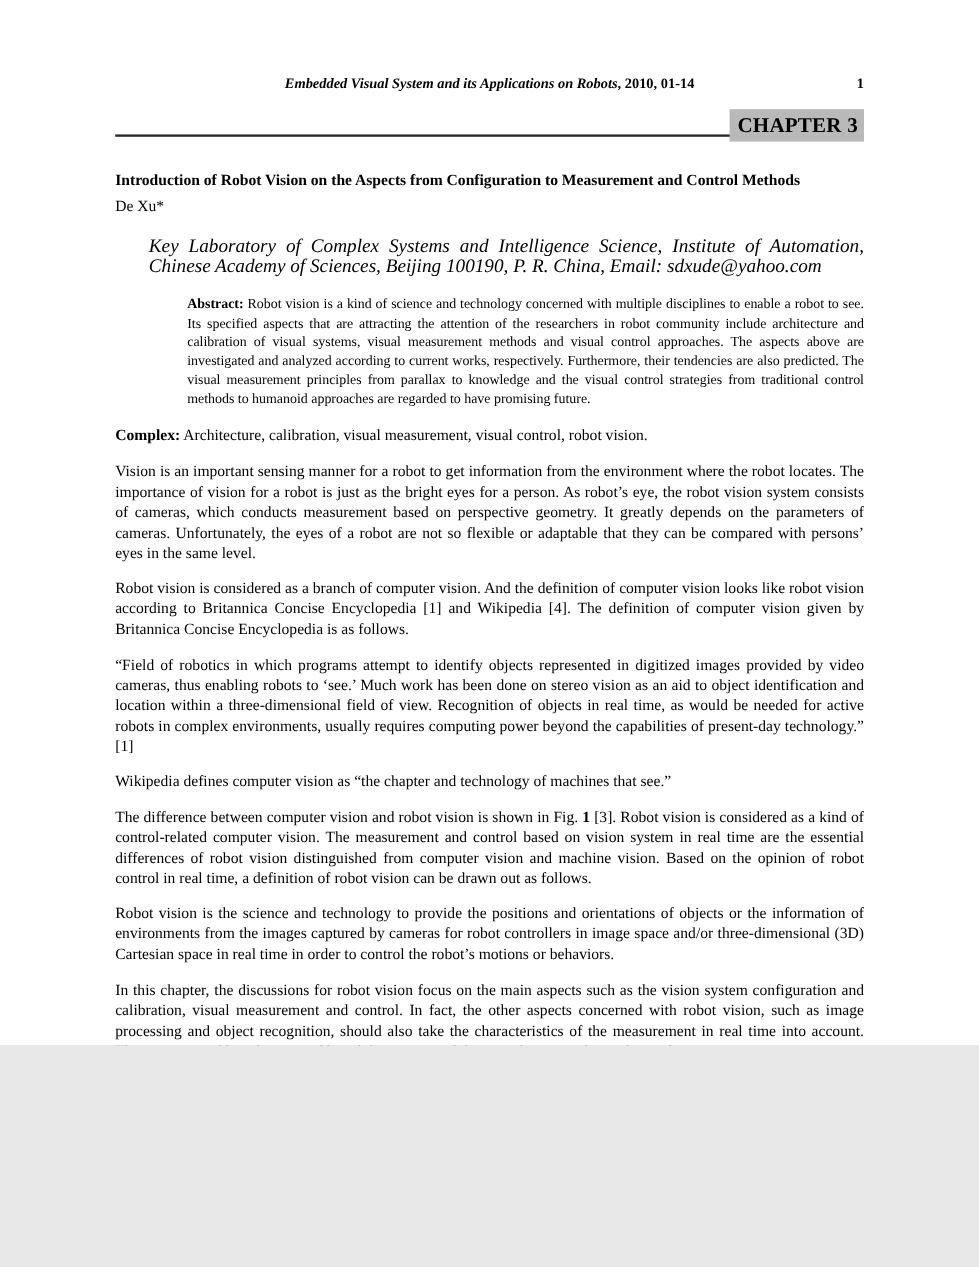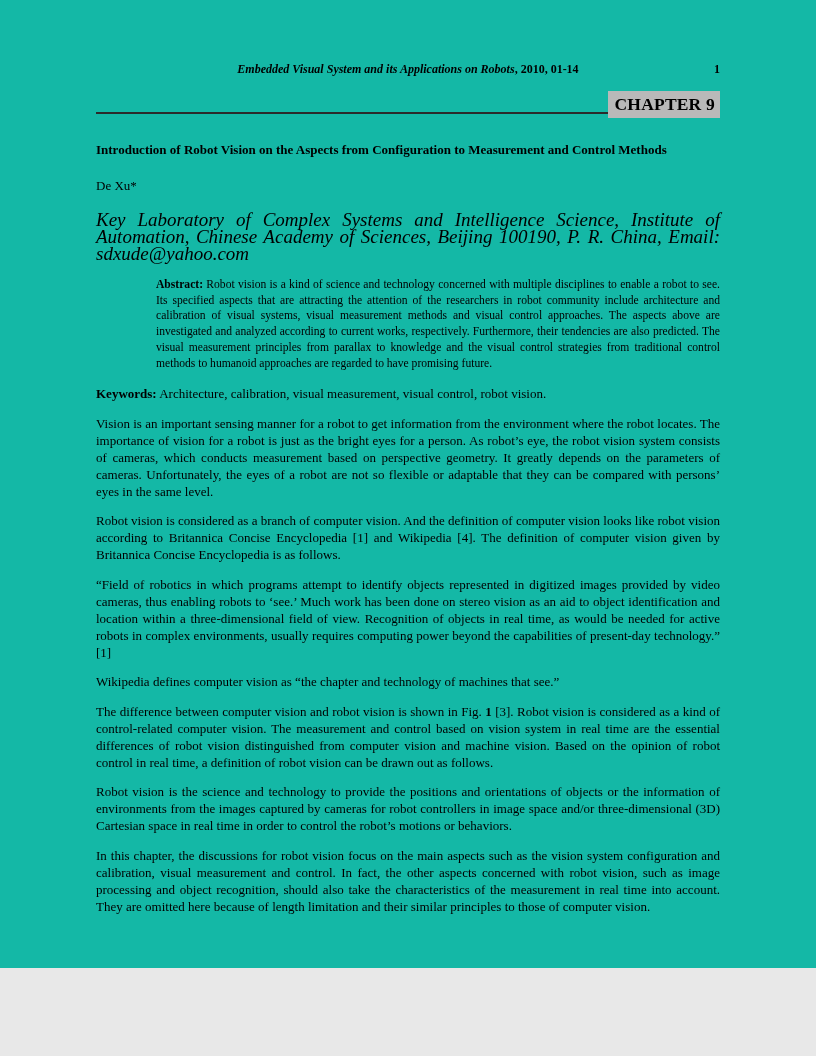--- a/index.html
+++ b/index.html
@@ -1,22 +1,22 @@
 <!DOCTYPE html>
 <html><head>
 <meta charset="utf-8">
 <style>
   * { margin: 0; padding: 0; box-sizing: border-box; }
   html, body { background: #e8e8e8; }
   .page {
     position: relative;
     width: 816px;
-    height: 968px;
+    height: 871px;
     margin: 0 auto;
-    background: #14b8a6;
+    background: #ffffff;
     color: #000000;
     font-family: "Liberation Serif", "DejaVu Serif", serif;
     padding: 0 96px;
   }
   
   .running-header {
     position: relative;
     padding-top: 62px;
     text-align: center;
     font-size: 12px;
@@ -49,27 +49,28 @@
     padding: 1px 5px 2px 7px;
     letter-spacing: 0.2px;
   }
   .doc-title {
     margin-top: 21px;
     font-size: 13px;
     font-weight: bold;
     line-height: 21px;
     text-align: justify;
   }
-  .author { margin-top: 18px; font-size: 13px; font-family: Liberation Serif, serif; }
+  .author { margin-top: 4px; font-size: 13px; font-family: Liberation Serif, serif; }
   .affiliation {
     margin-top: 17px;
-    font-size: 19px;
+    font-size: 16px;
     font-style: italic;
     line-height: 17px;
     text-align: justify;
+    margin-left: 28px;
   }
   .abstract {
     margin-top: 15px;
     margin-left: 60px;
     font-size: 11.6px;
     line-height: 15.7px;
     text-align: justify;
   }
   .abstract .run-in { font-weight: bold; }
   .keywords { margin-top: 14px; font-size: 13px; line-height: 17px; }
@@ -97,35 +98,35 @@
 
 <div class="page">
 
   <div class="running-header">
     <span class="running-title">Embedded Visual System and its Applications on Robots</span><span class="running-suffix">, 2010, 01-14</span>
     <span class="page-number">1</span>
   </div>
 
   <div class="chapter-row">
     <div class="chapter-rule"></div>
-    <span class="chapter-label">CHAPTER 9</span>
+    <span class="chapter-label">CHAPTER 3</span>
   </div>
 
   <h1 class="doc-title">Introduction of Robot Vision on the Aspects from Configuration to Measurement and Control Methods</h1>
 
   <div class="author">De Xu*</div>
 
   <div class="affiliation">Key Laboratory of Complex Systems and Intelligence Science, Institute of Automation, Chinese Academy of Sciences, Beijing 100190, P. R. China, Email: sdxude@yahoo.com</div>
 
   <div class="abstract">
     <span class="run-in">Abstract:</span><span> Robot vision is a kind of science and technology concerned with multiple disciplines to enable a robot to see. Its specified aspects that are attracting the attention of the researchers in robot community include architecture and calibration of visual systems, visual measurement methods and visual control approaches. The aspects above are investigated and analyzed according to current works, respectively. Furthermore, their tendencies are also predicted. The visual measurement principles from parallax to knowledge and the visual control strategies from traditional control methods to humanoid approaches are regarded to have promising future.</span>
   </div>
 
   <div class="keywords">
-    <span class="run-in">Keywords:</span><span> Architecture, calibration, visual measurement, visual control, robot vision.</span>
+    <span class="run-in">Complex:</span><span> Architecture, calibration, visual measurement, visual control, robot vision.</span>
   </div>
 
 
   <p class="para">Vision is an important sensing manner for a robot to get information from the environment where the robot locates. The importance of vision for a robot is just as the bright eyes for a person. As robot’s eye, the robot vision system consists of cameras, which conducts measurement based on perspective geometry. It greatly depends on the parameters of cameras. Unfortunately, the eyes of a robot are not so flexible or adaptable that they can be compared with persons’ eyes in the same level.</p>
 
   <p class="para">Robot vision is considered as a branch of computer vision. And the definition of computer vision looks like robot vision according to Britannica Concise Encyclopedia [1] and Wikipedia [4]. The definition of computer vision given by Britannica Concise Encyclopedia is as follows.</p>
 
   <p class="para">“Field of robotics in which programs attempt to identify objects represented in digitized images provided by video cameras, thus enabling robots to ‘see.’ Much work has been done on stereo vision as an aid to object identification and location within a three-dimensional field of view. Recognition of objects in real time, as would be needed for active robots in complex environments, usually requires computing power beyond the capabilities of present-day technology.” [1]</p>
 
   <p class="para">Wikipedia defines computer vision as “the chapter and technology of machines that see.”</p>

